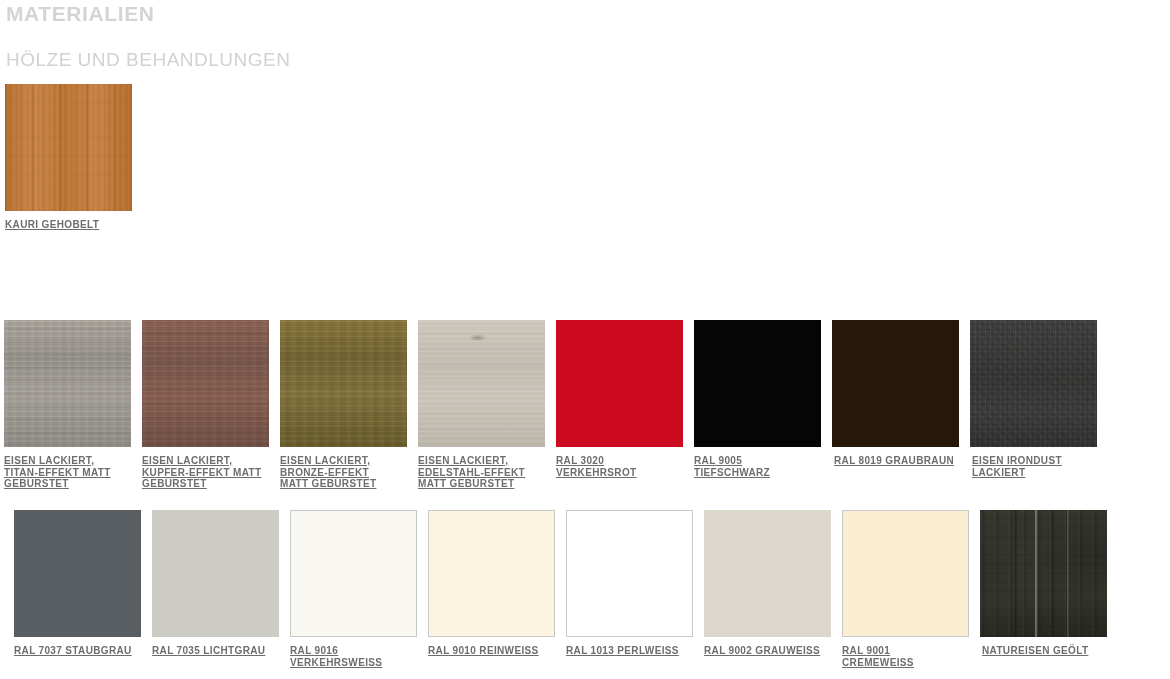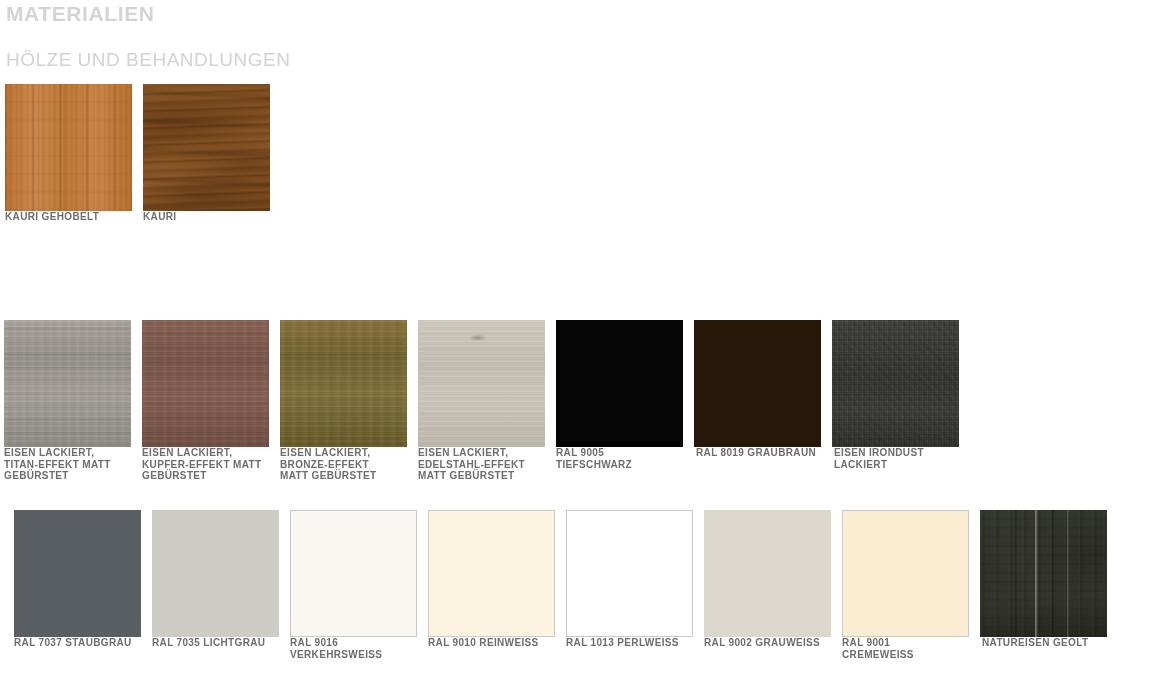--- a/index.html
+++ b/index.html
@@ -70,28 +70,30 @@
     width: 127px;
     height: 127px;
     background-color: #cccccc;
     background-repeat: no-repeat;
     background-size: 100% 100%;
     position: relative;
   }
   .swatch.bordered { border: 1px solid #c9c9c7; }
 
   .caption {
+    margin-top: 8px;
     font-size: 10px;
     font-weight: bold;
     line-height: 11.5px;
     letter-spacing: 0.35px;
     color: #6d6d6d;
     text-transform: uppercase;
     width: 131px;
     white-space: pre-line;
+    text-decoration: underline;
   }
   .cell.shift-caption .caption { margin-left: 2px; }
 
   
 
   
   .tex-kauri-gehobelt {
     background-color: #c07a3c;
     background-image:
       repeating-linear-gradient(90deg,
@@ -287,24 +289,20 @@
 
   <div class="title-main">MATERIALIEN</div>
 
   <div class="title-section" id="sec-wood-title">HÖLZE UND BEHANDLUNGEN</div>
 
   <div class="grid" id="grid-wood">
       <div class="cell">
         <div class="swatch tex-kauri-gehobelt"></div>
         <div class="caption">KAURI GEHOBELT</div>
       </div>
-      <div class="cell">
-        <div class="swatch tex-kauri"></div>
-        <div class="caption">KAURI</div>
-      </div>
     </div>
 
 
   <div class="grid" id="grid-metal-1">
       <div class="cell">
         <div class="swatch tex-titan"></div>
         <div class="caption">EISEN LACKIERT,
 TITAN-EFFEKT MATT
 GEBÜRSTET</div>
       </div>
@@ -320,20 +318,25 @@
 BRONZE-EFFEKT
 MATT GEBÜRSTET</div>
       </div>
       <div class="cell">
         <div class="swatch tex-edelstahl"></div>
         <div class="caption">EISEN LACKIERT,
 EDELSTAHL-EFFEKT
 MATT GEBÜRSTET</div>
       </div>
       <div class="cell">
+        <div class="swatch tex-flat" style="background-color: rgb(204, 10, 32);"></div>
+        <div class="caption">RAL 3020
+VERKEHRSROT</div>
+      </div>
+      <div class="cell">
         <div class="swatch tex-flat" style="background-color: rgb(5, 5, 5);"></div>
         <div class="caption">RAL 9005
 TIEFSCHWARZ</div>
       </div>
       <div class="cell shift-caption">
         <div class="swatch tex-flat" style="background-color: rgb(38, 23, 9);"></div>
         <div class="caption">RAL 8019 GRAUBRAUN</div>
       </div>
       <div class="cell shift-caption">
         <div class="swatch tex-irondust"></div>

